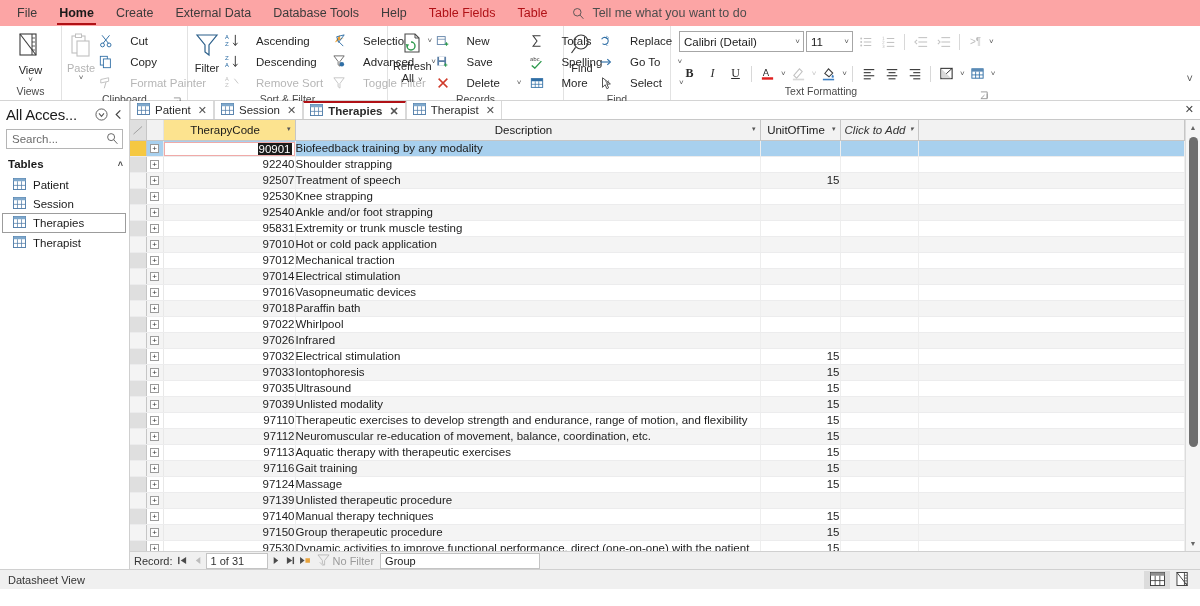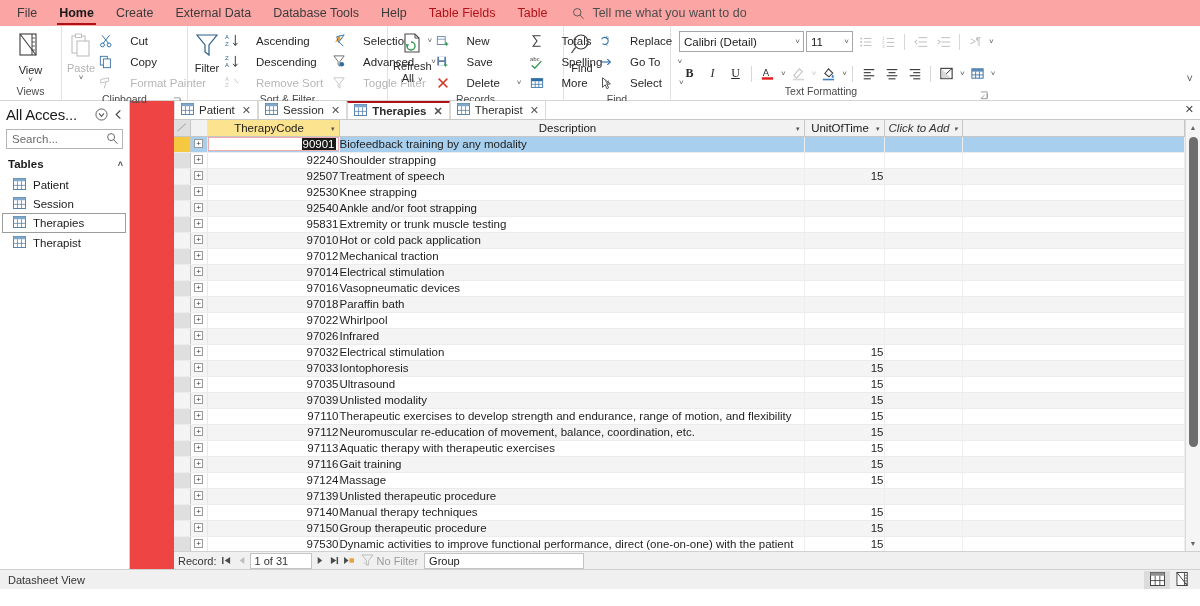--- a/index.html
+++ b/index.html
@@ -88,21 +88,21 @@
   }
   .tf-btn.dis { color: #bdbdbd; }
   .tf-sep { width: 1px; height: 16px; background: #d8d8d8; margin: 0 3px; }
 
   .ribbon-collapse {
     position: absolute; right: 7px; bottom: 16px; font-size: 11px; color: #555;
     cursor: default;
   }
 
   
-  .main { display: flex; height: 468px; background: #ef4444; gap: 44px; }
+  .main { display: flex; height: 468px; background: #8b5cf6; }
 
   
   .navpane { width: 130px; background: #fff; border-right: 1px solid #cfcfcf; position: relative; }
   .nav-header {
     display: flex; align-items: center; height: 26px; padding: 0 4px 0 6px; gap: 3px;
   }
   .nav-title { font-size: 15px; color: #1a1a1a; flex: 1; white-space: nowrap; letter-spacing: -.2px;}
   .nav-hdr-btn { width: 14px; height: 14px; display: flex; align-items: center; justify-content: center; color: #444; cursor: default;}
   .nav-search {
     margin: 2px 6px 0; height: 20px; border: 1px solid #b5b5b5; background: #fff;
@@ -145,21 +145,21 @@
   .sheetwrap { flex: 1; display: flex; overflow: hidden; position: relative; }
   .sheet { flex: 1; overflow: hidden; }
   table.ds { border-collapse: collapse; table-layout: fixed; width: 100%; font-size: 11.5px; }
   table.ds th, table.ds td { padding: 0; }
 
   th.hcell {
     height: 16px; background: #f2f2f2; border-right: 1px solid #c6c6c6;
     border-bottom: 1px solid #c6c6c6; font-weight: normal; color: #1a1a1a;
     font-size: 11.5px; position: relative; text-align: center;
   }
-  th.hcell .hinner { display: flex; align-items: center; justify-content: center; height: 14px; padding: 0 12px 0 4px; }
+  th.hcell .hinner { display: flex; align-items: center; justify-content: center; height: 20px; padding: 0 12px 0 4px; }
   th.hcell .hcaret { position: absolute; right: 4px; top: 5px; font-size: 7px; color: #555; }
   th.h-sel { width: 16px; background: #dfdfdf; border-right: 1px solid #c6c6c6; }
   th.h-exp { width: 17px; background: #f2f2f2; border-right: 1px solid #e3e3e3; }
   th.h-code { width: 132px; background: #fce38f; }
   th.h-desc { width: 465px; }
   th.h-unit { width: 80px; }
   th.h-add { width: 78px; background: #f2f2f2; font-style: italic; color: #333; }
   th.h-fill { background: #f2f2f2; border-right: 1px solid #c6c6c6; }
 
   td.c-sel { width: 16px; background: #dfdfdf; border-right: 1px solid #c6c6c6; border-bottom: 1px solid #eaeaea;}

